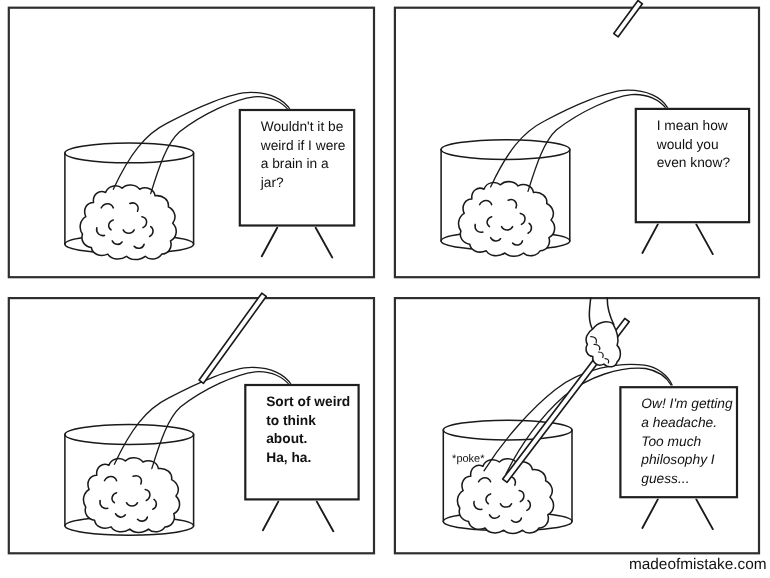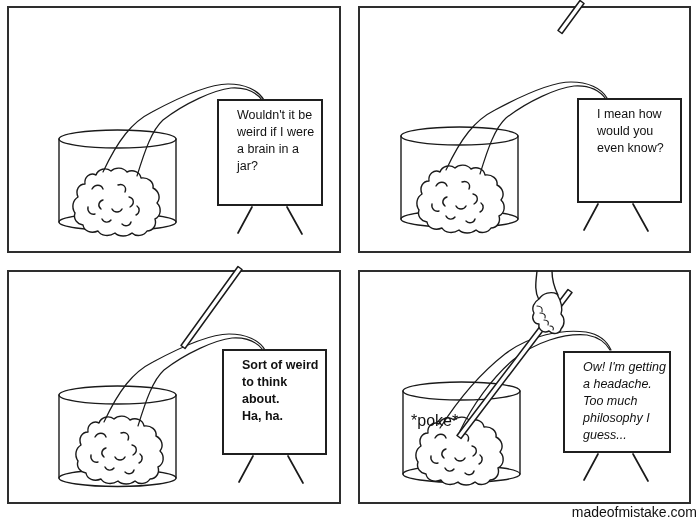--- a/index.html
+++ b/index.html
@@ -11,21 +11,21 @@
   #panel-3{left:7px;top:270px;width:330px;height:230px;}
   #panel-4{left:358px;top:270px;width:329px;height:230px;}
   #artwork{position:absolute;left:0;top:0;z-index:2;pointer-events:none;}
   .sign{position:absolute;background:#ffffff;border:2px solid #1f1f1f;z-index:3;}
   #sign-1{left:217px;top:99px;width:102px;height:103px;}
   #sign-2{left:563px;top:98px;width:101px;height:101px;margin-left:14px;}
   #sign-3{left:222px;top:349px;width:101px;height:102px;font-weight:bold;}
   #sign-4{left:563px;top:351px;width:104px;height:98px;font-style:italic;}
   .sign-text{white-space:pre-line;font-size:12.5px;line-height:17px;
              padding:6px 2px 0 18px;letter-spacing:0;}
-  #poke{position:absolute;left:411px;top:412px;font-size:16px;z-index:3;}
+  #poke{position:absolute;left:411px;top:412px;font-size:10px;z-index:3;}
   #watermark{position:absolute;right:3px;top:504px;font-size:14px;z-index:3;margin-left:34px;}
   svg *{stroke-linecap:round;stroke-linejoin:round;}
 </style>
 </head>
 <body>
 
 <div id="panel-1" class="panel"></div>
 <div id="panel-2" class="panel"></div>
 <div id="panel-3" class="panel"></div>
 <div id="panel-4" class="panel"></div>

